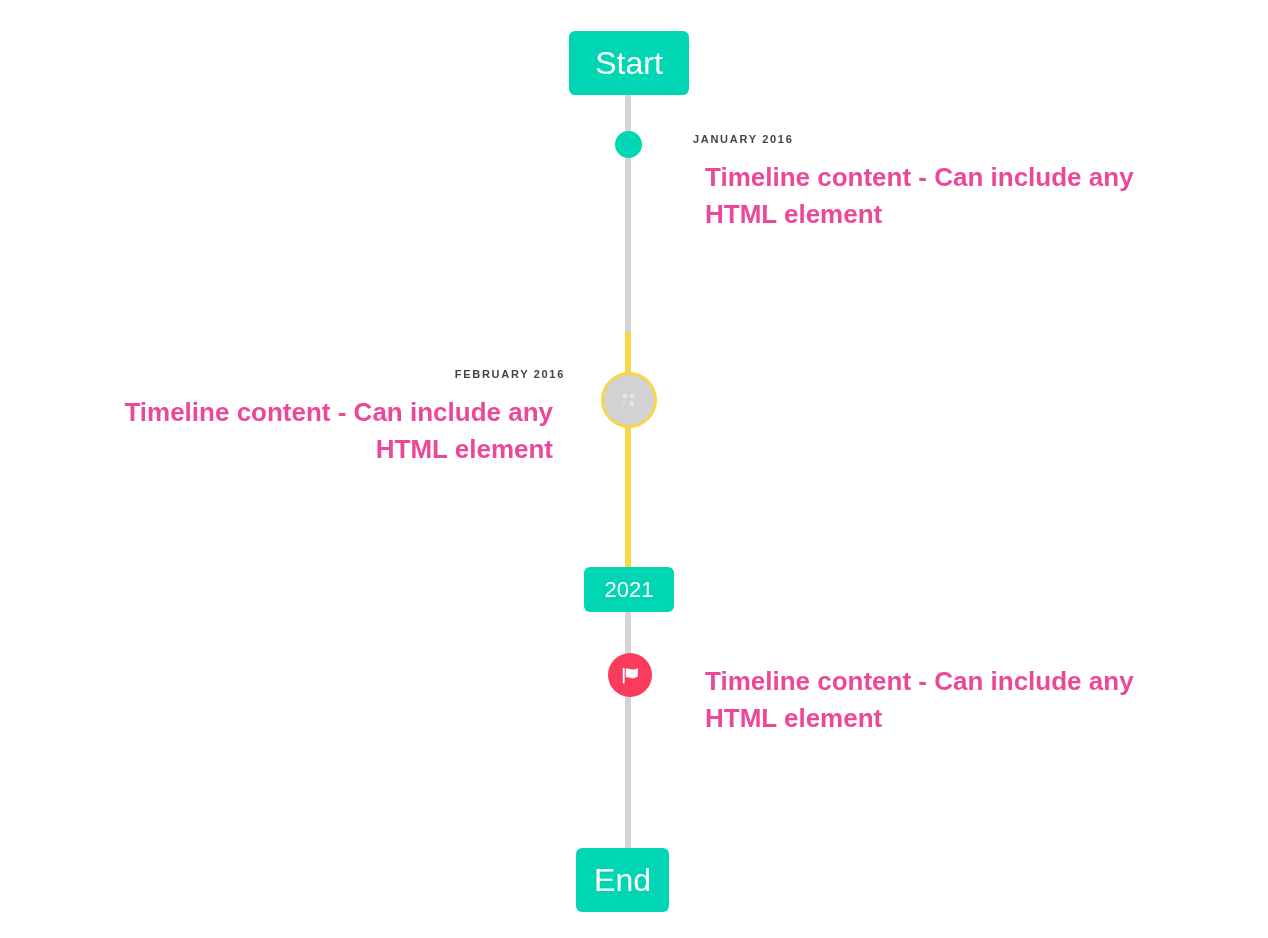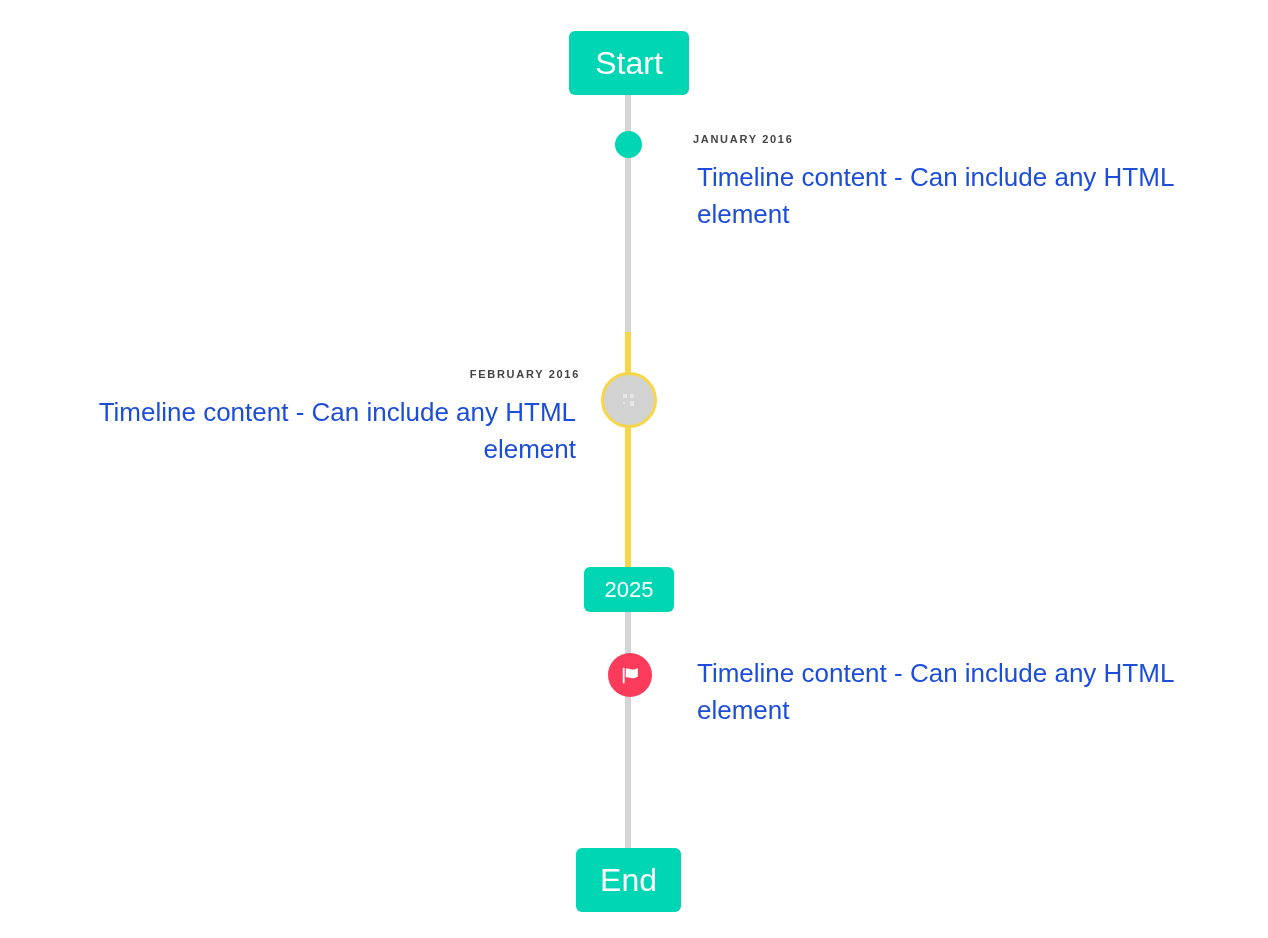--- a/index.html
+++ b/index.html
@@ -43,21 +43,21 @@
     font-weight: 400;
     box-sizing: border-box;
   }
   .badge-start {
     left: 569px; top: 31px;
     width: 120px; height: 64px;
     font-size: 32px;
   }
   .badge-end {
     left: 576px; top: 848px;
-    width: 105px; height: 64px;
+    width: 93px; height: 64px;
     font-size: 32px;
   }
   .badge-year {
     left: 584px; top: 567px;
     width: 90px; height: 45px;
     font-size: 22px;
   }
 
   
   .marker {
@@ -98,27 +98,27 @@
     font-size: 11px;
     font-weight: bold;
     letter-spacing: 1.7px;
     color: #444444;
     text-transform: uppercase;
     margin: 0 0 14px 0;
   }
   .event-body {
     font-size: 26px;
     line-height: 1.42;
-    color: #1d4ed8;
-    margin: 4px;
-    font-weight: 400;
+    color: #ec4899;
+    margin: 12px;
+    font-weight: 700;
   }
 
   .event-right { left: 693px; width: 530px; text-align: left; }
-  .event-left  { left: 50px;  width: 530px; text-align: right; }
+  .event-left  { left: 35px;  width: 530px; text-align: right; }
 
   .event-jan { top: 133px; }
   .event-feb { top: 368px; }
   .event-mar { top: 651px; }
 </style>
 </head>
 <body>
 
 <div id="timeline">
 
@@ -140,21 +140,21 @@
       <rect x="8" y="1" width="4" height="4" fill="#ffffff" opacity=".75"></rect>
       <rect x="1" y="9" width="2" height="2" fill="#ffffff" opacity=".75"></rect>
       <rect x="8" y="8" width="4" height="5" fill="#ffffff" opacity=".75"></rect>
     </svg>
   </div>
   <div class="event event-left event-feb">
     <p class="event-label">FEBRUARY 2016</p>
     <p class="event-body">Timeline content - Can include any HTML element</p>
   </div>
 
-  <div class="badge badge-year">2025</div>
+  <div class="badge badge-year">2021</div>
 
   <div class="marker marker-flag">
     <svg class="flag-glyph" viewBox="0 0 24 24">
       <rect x="3.2" y="3" width="2.1" height="18" rx="1" fill="#ffffff"></rect>
       <path d="M6.6 4.2 C10 3.2 13 6 16.4 5 C18.2 4.5 19.4 4 20.4 3.4 L20.4 13.2 C19.4 13.9 18.2 14.4 16.4 14.9 C13 15.9 10 13.1 6.6 14.1 Z" fill="#ffffff"></path>
     </svg>
   </div>
   <div class="event event-right event-mar">
     <p class="event-body">Timeline content - Can include any HTML element</p>
   </div>

